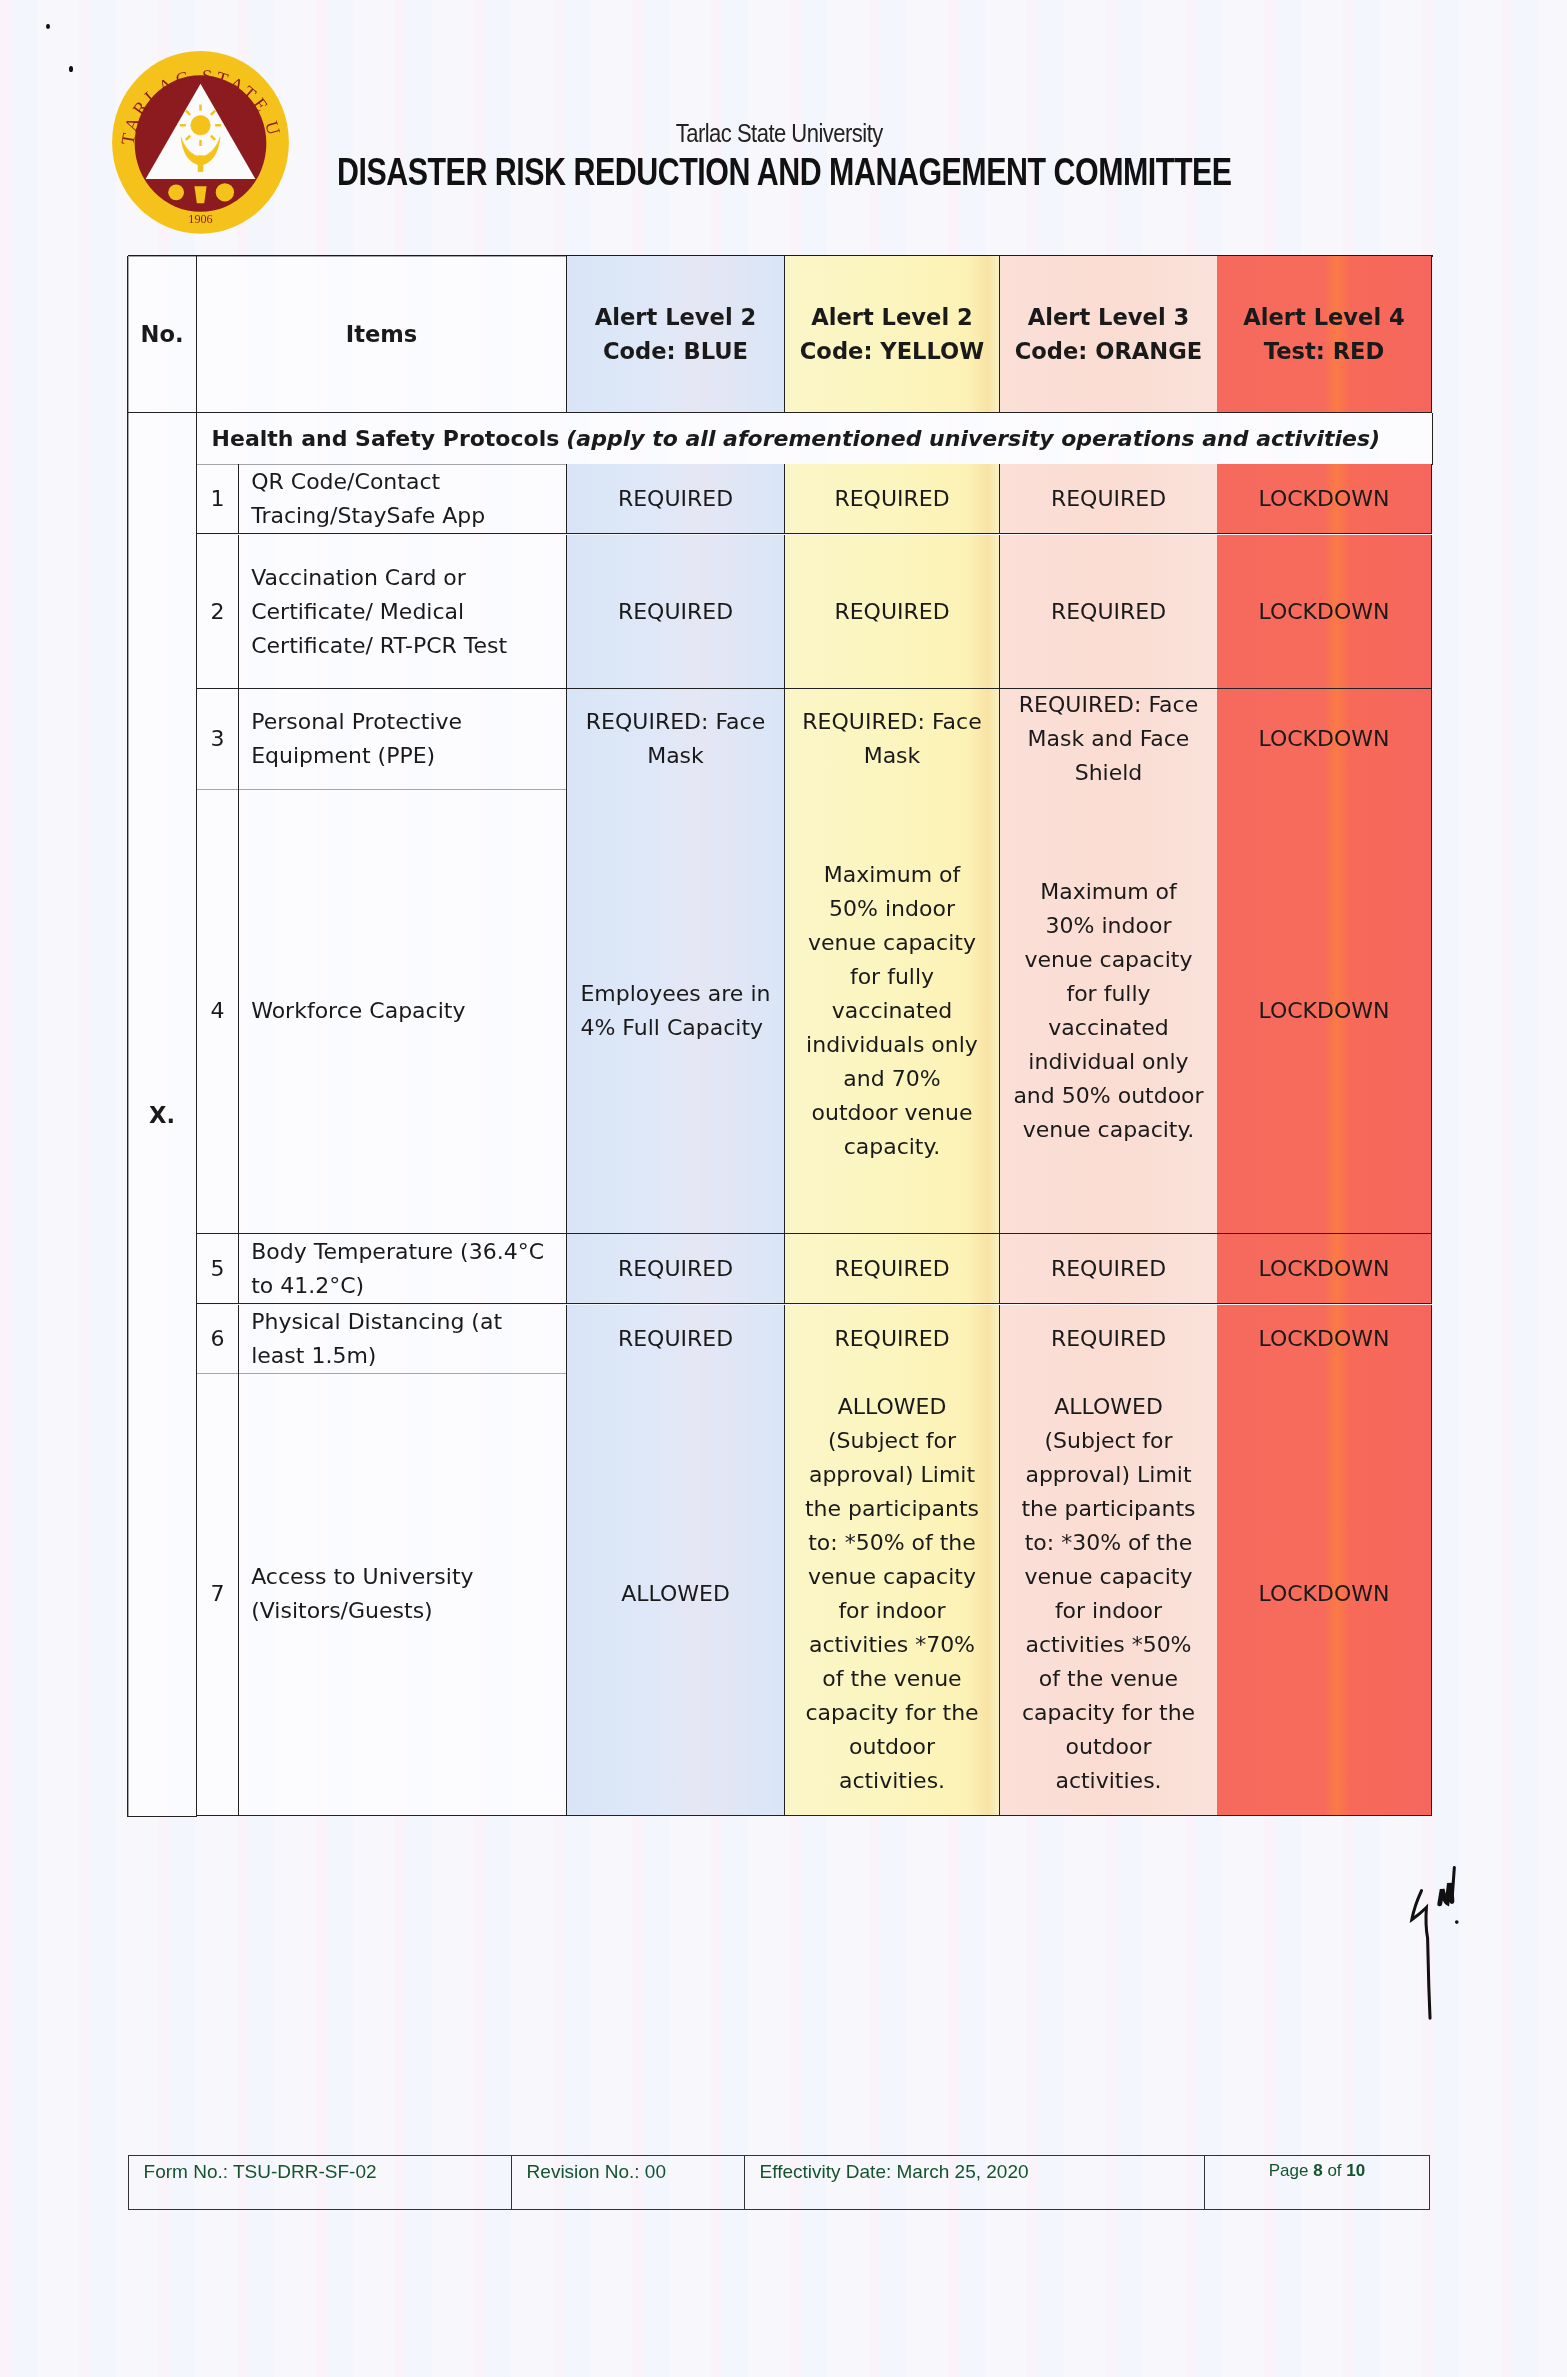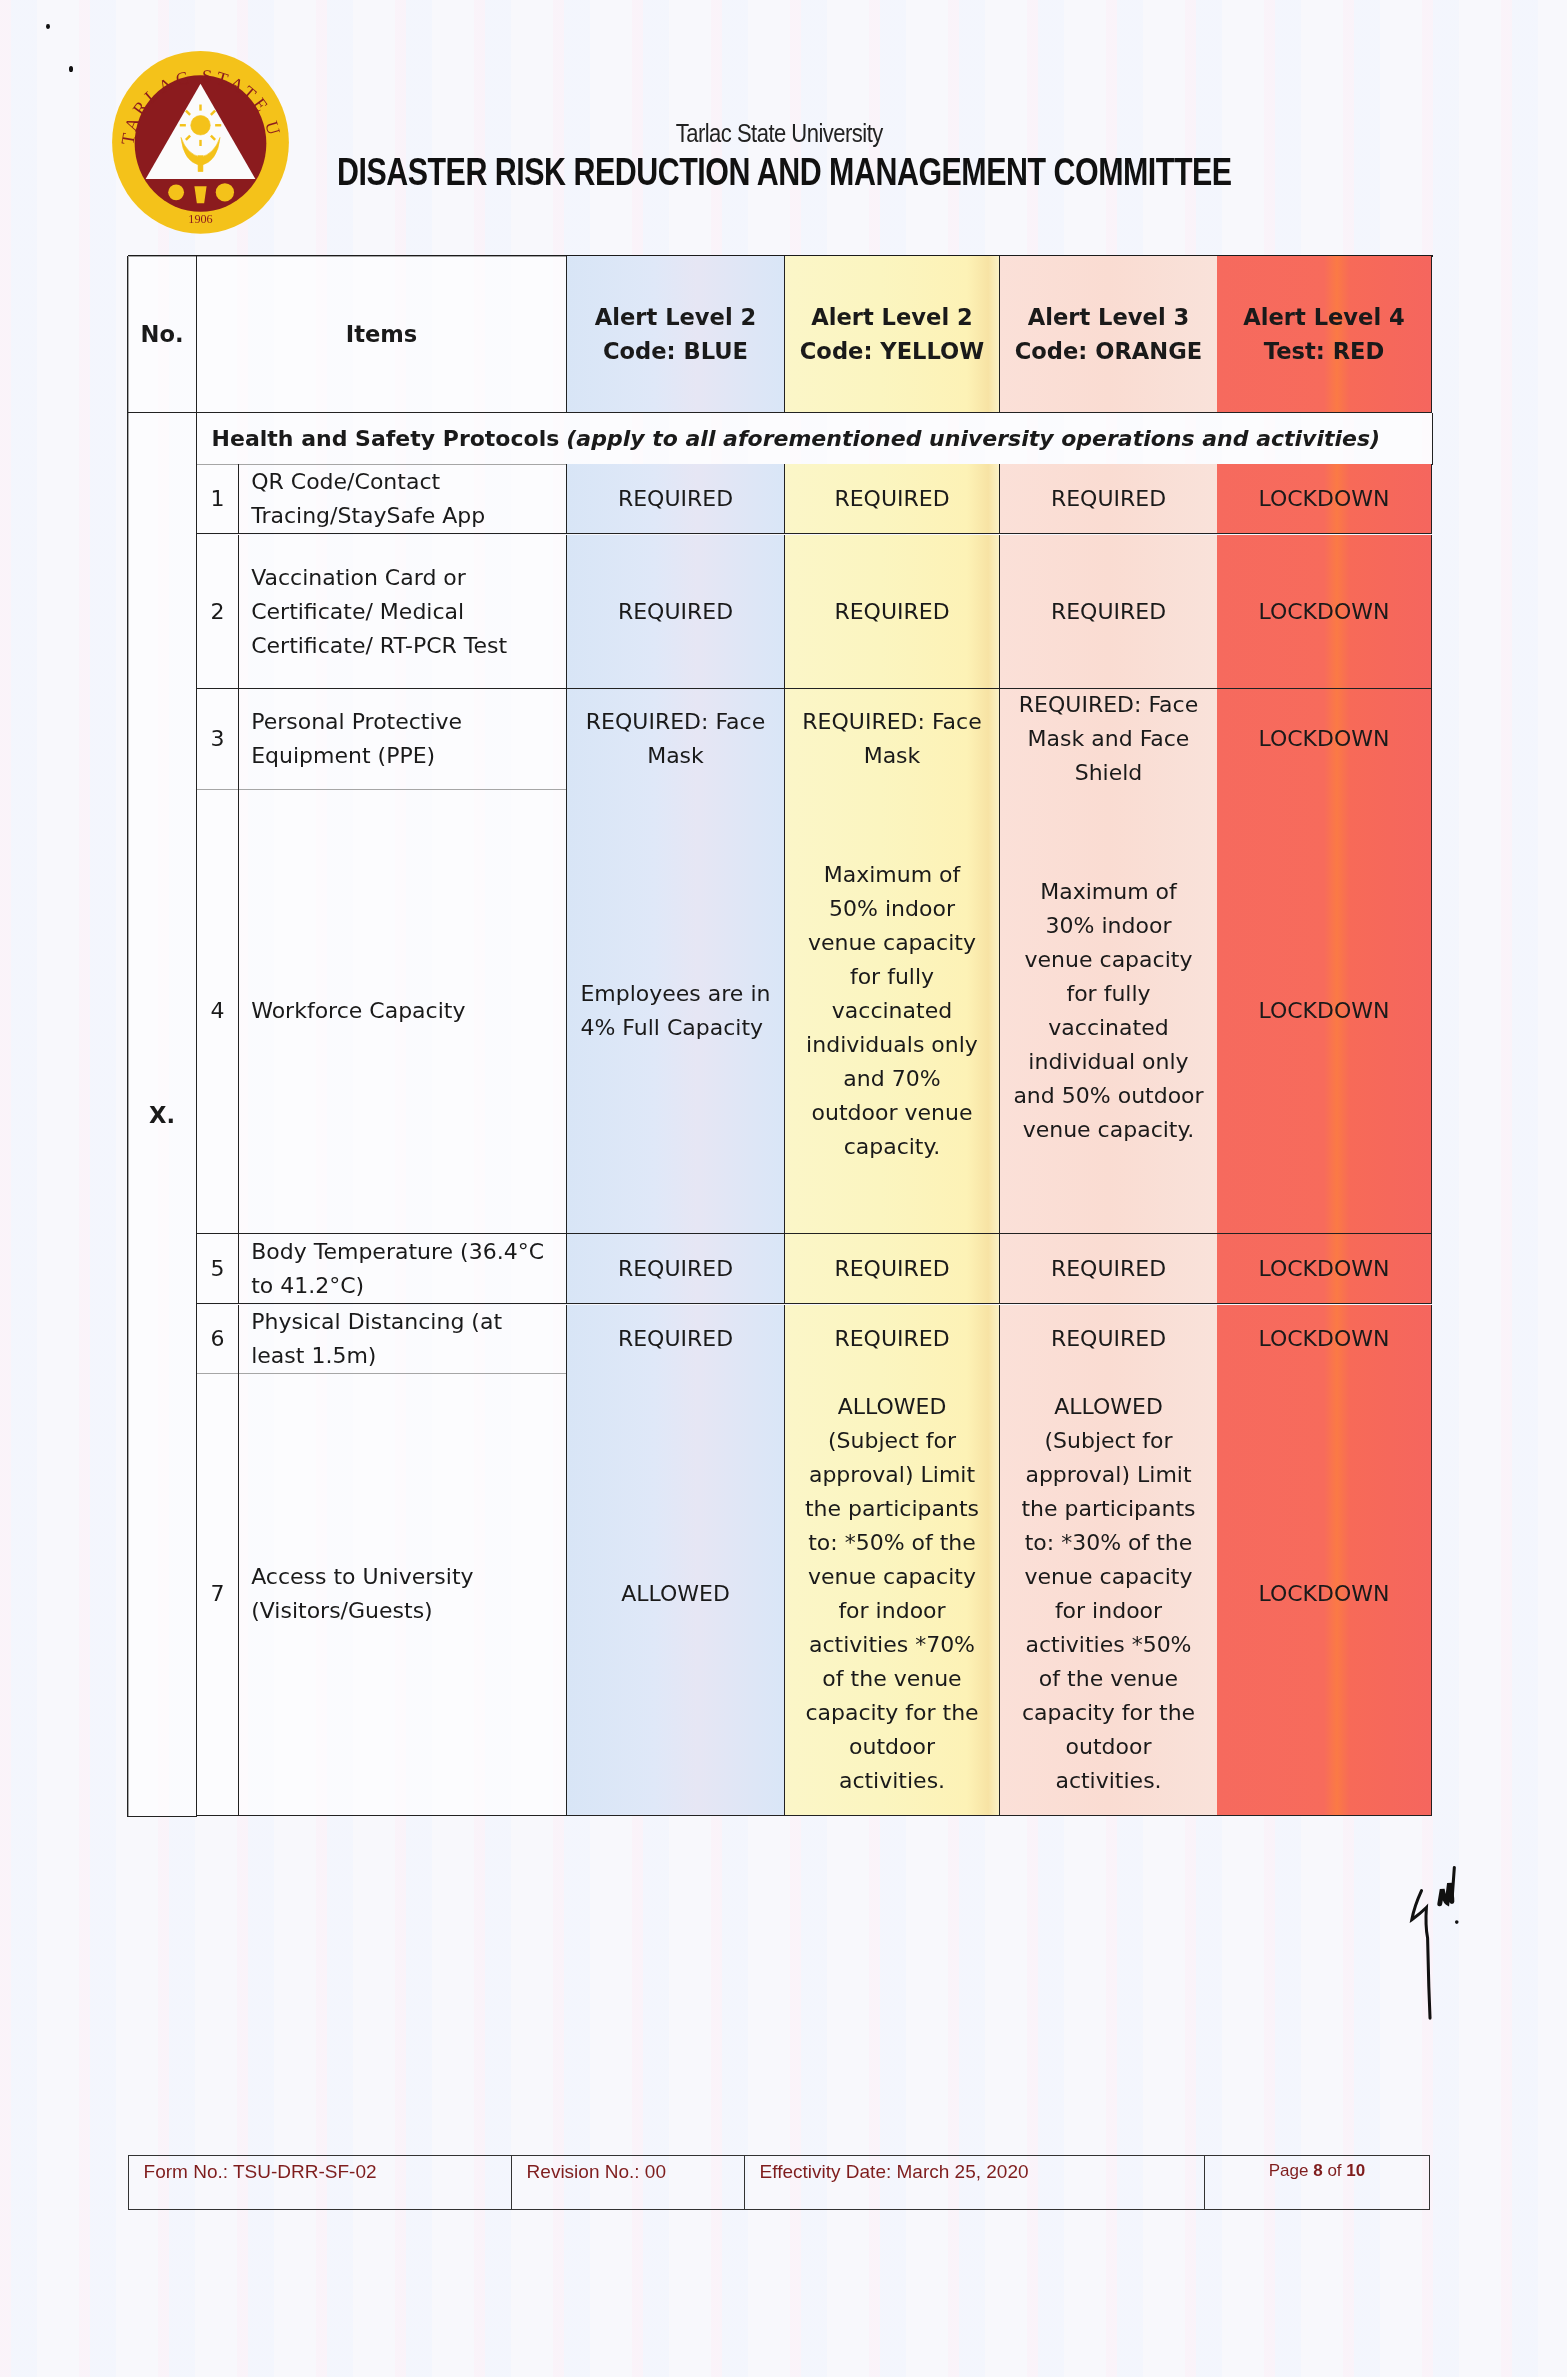--- a/index.html
+++ b/index.html
@@ -58,21 +58,21 @@
   .section-text b { font-weight: bold; margin-top: 39px; }
   .section-text i { font-weight: bold; font-style: italic; }
 
   
   .signature { position: absolute; left: 1408px; top: 1865px; width: 55px; height: 158px; }
 
   
   .footer {
     position: absolute; left: 128px; top: 2155px; width: 1302px; height: 55px;
     border: 1.8px solid #333; box-sizing: border-box; display: flex;
-    font-family: "Liberation Sans", sans-serif; font-size: 19px; color: #7f1d1d;
+    font-family: "Liberation Sans", sans-serif; font-size: 19px; color: #14532d;
   }
   .footer div { box-sizing: border-box; border-right: 1.2px solid #333; padding: 4.9px 0 0 14.6px; }
   .footer div:last-child { border-right: none; text-align: center; padding-left: 0; }
   .f1 { width: 383px; } .f2 { width: 233px; } .f3 { width: 460px; } .f4 { flex: 1; font-size: 17px; }
 </style>
 </head>
 <body>
 
 <div class="scan-stripes"></div>
 <div class="dot" style="left:46px;top:24.4px;width:3.7px;height:4.9px;"></div>

